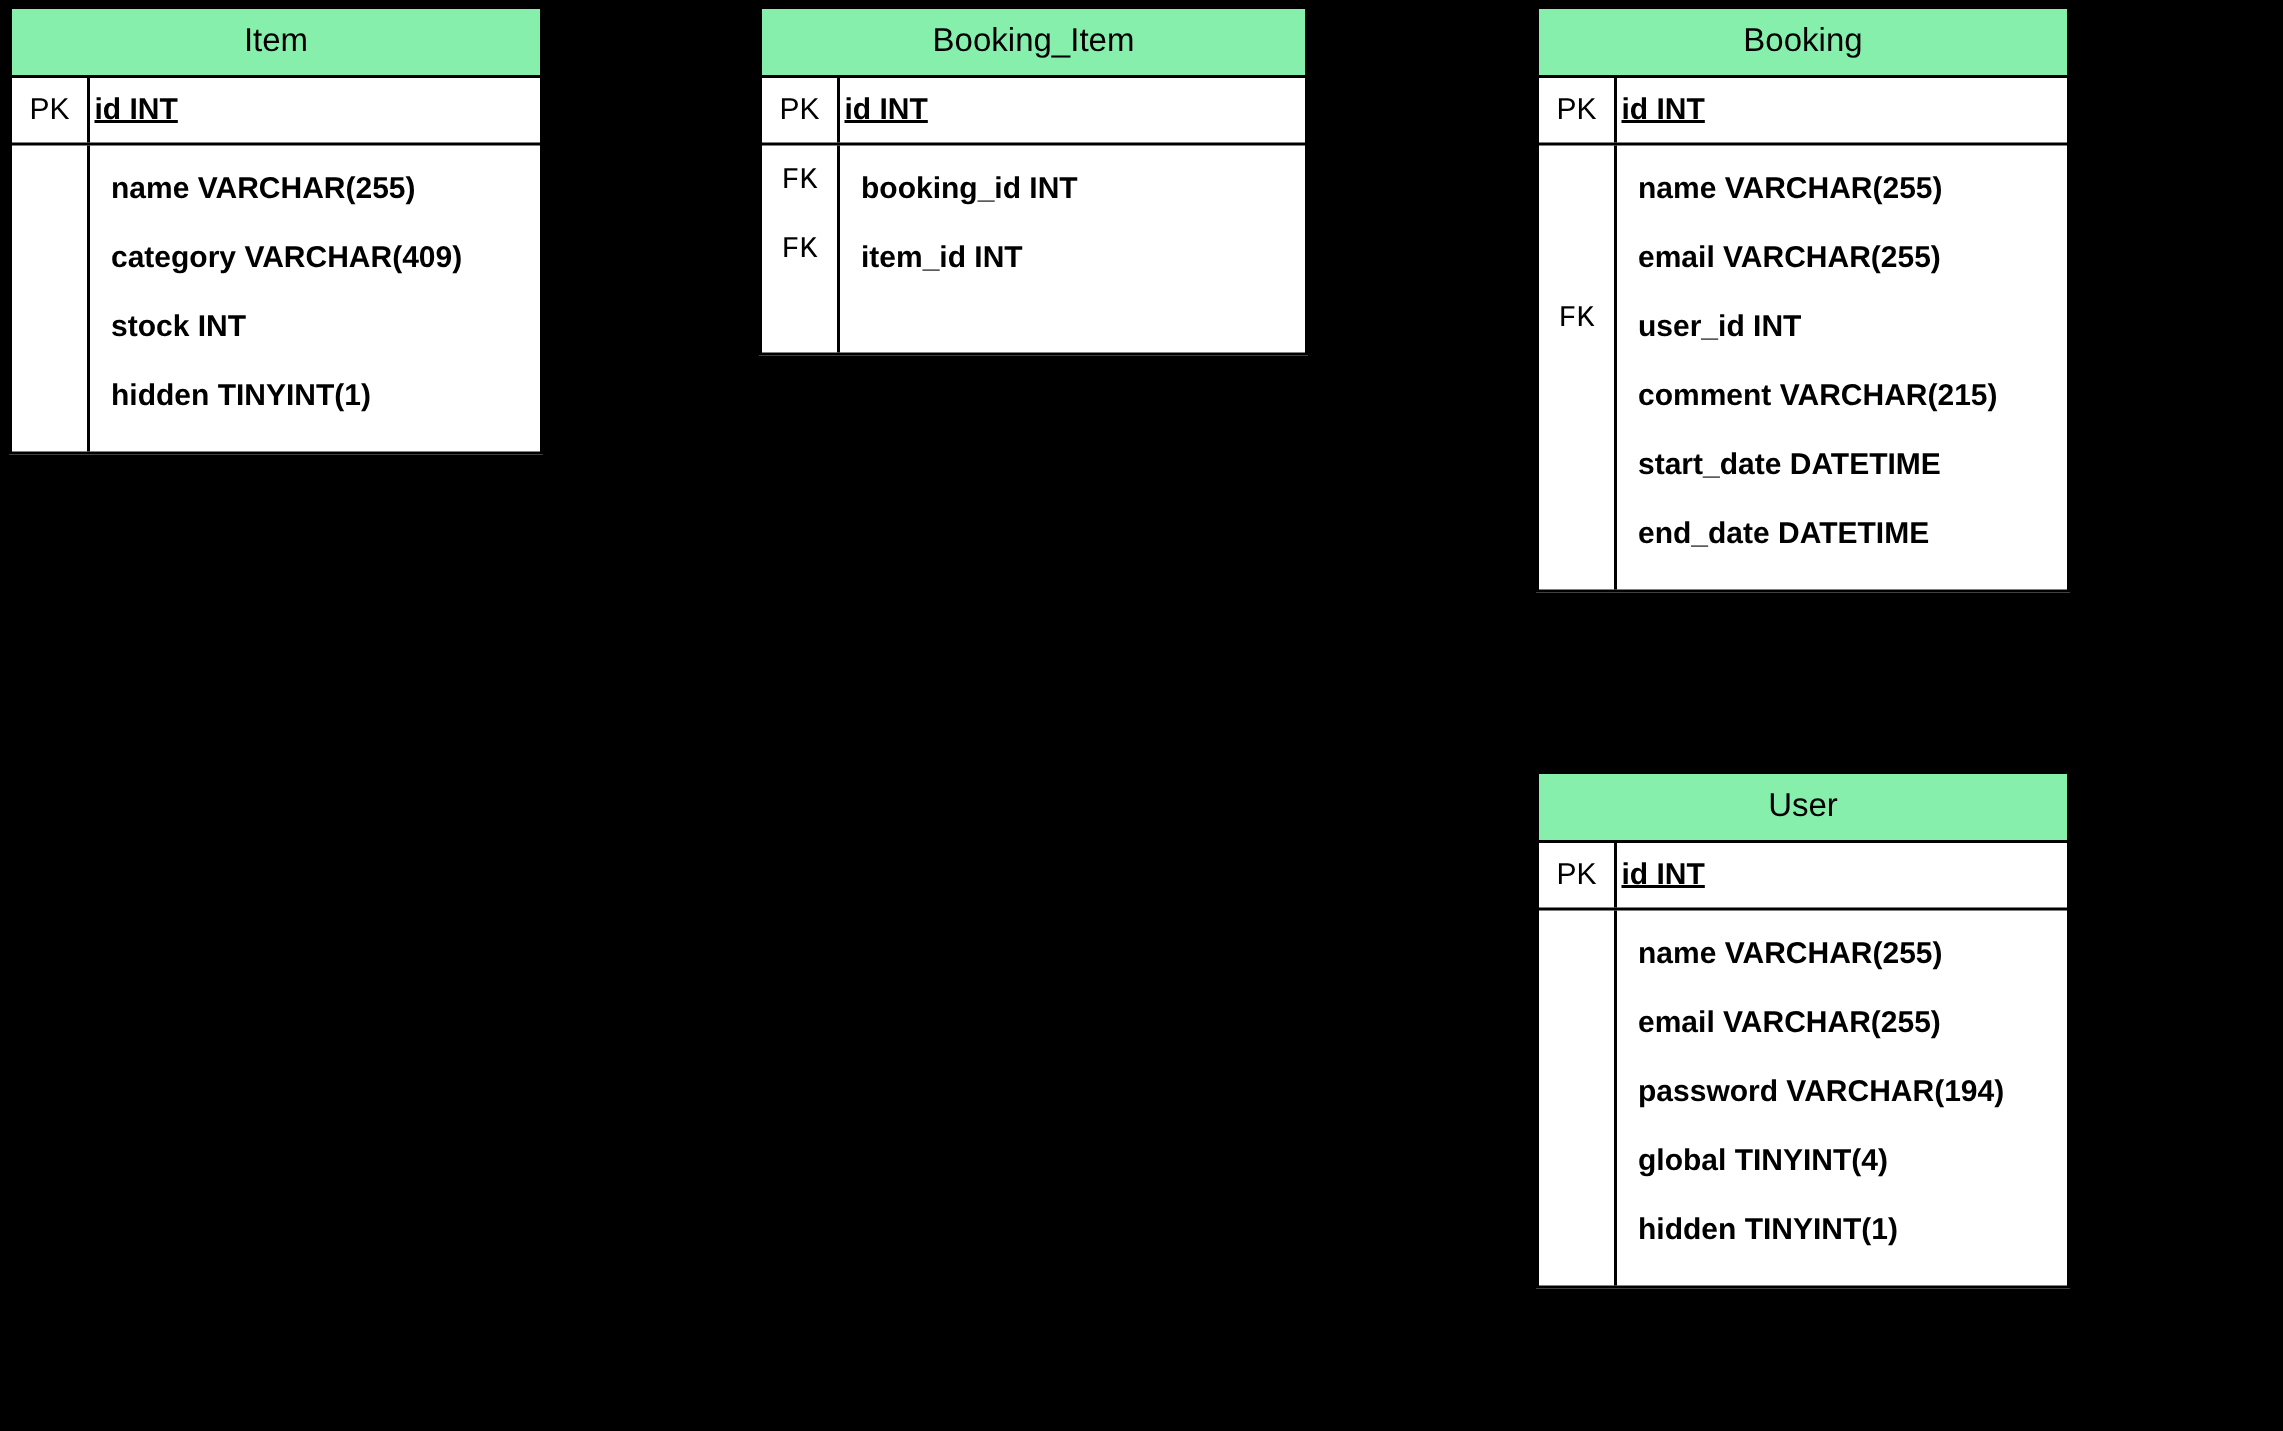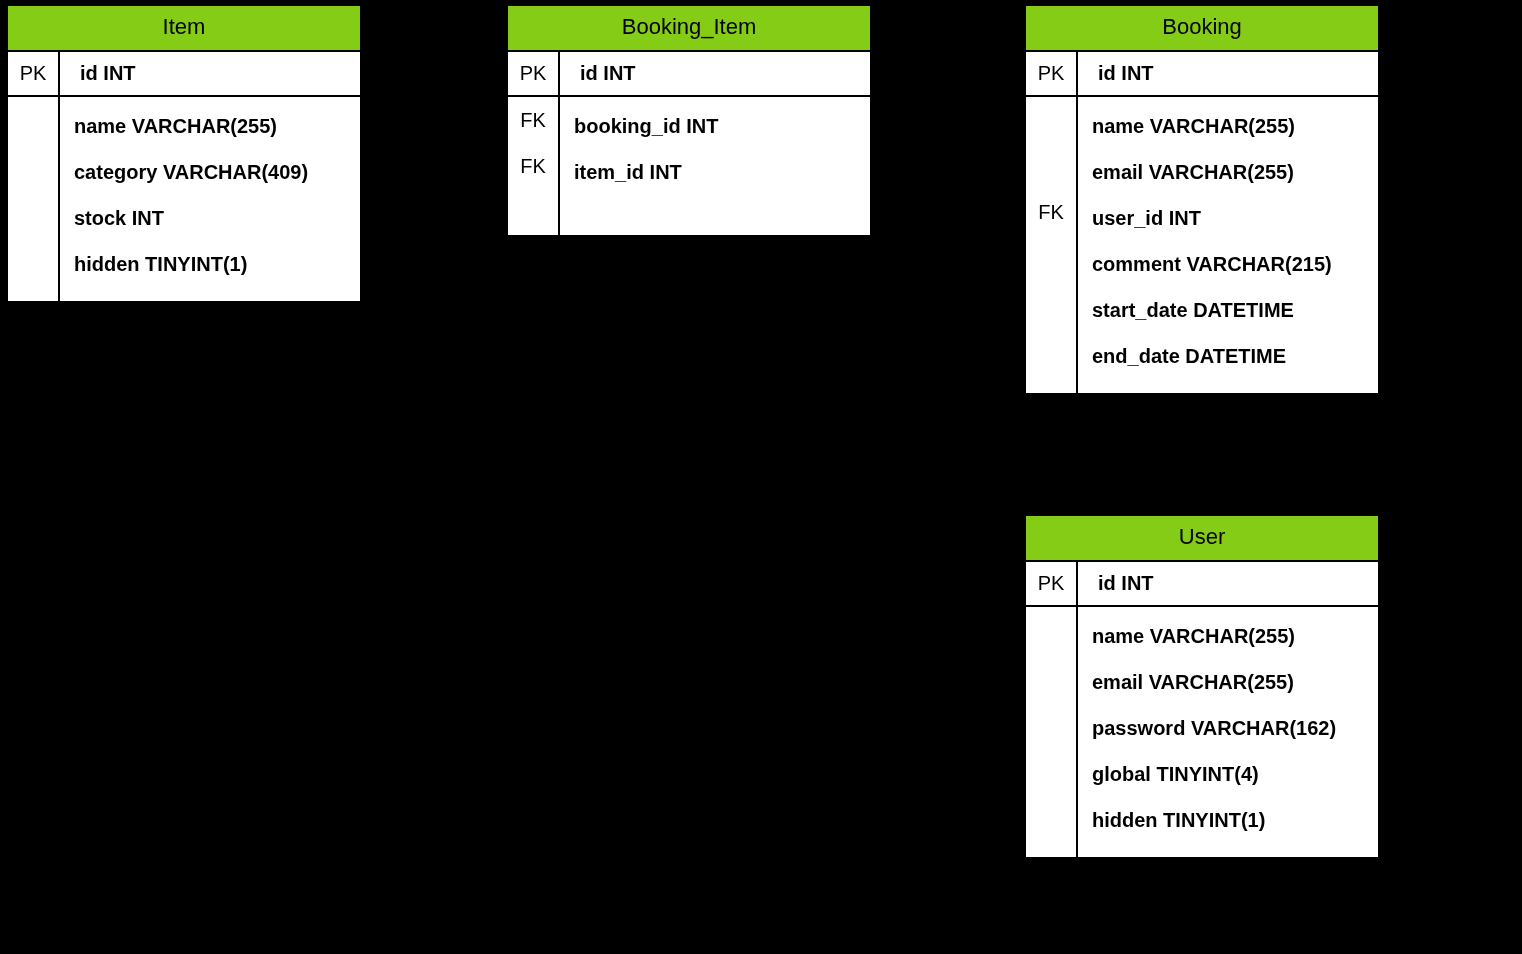--- a/index.html
+++ b/index.html
@@ -14,21 +14,21 @@
     position: relative;
     overflow: hidden;
   }
   .entity {
     position: absolute;
     background: #fff;
     border: 2px solid #000;
     box-sizing: border-box;
   }
   .entity-title {
-    background: #84cc16;
+    background: #86efac;
     text-align: center;
     padding: 8px 0 10px 0;
     font-size: 22px;
     border-bottom: 2px solid #000;
   }
   .pk-row {
     display: flex;
     align-items: flex-end;
     border-bottom: 2px solid #000;
     font-weight: bold;
@@ -40,33 +40,35 @@
     display: flex;
     align-items: center;
     justify-content: center;
     padding: 10px 0;
     box-sizing: border-box;
     font-weight: normal;
   }
   .pk-row .key-col { font-weight: normal; }
   .val-col {
     flex: 1;
-    padding: 10px 20px;
+    padding: 10px 3px;
     display: flex;
     align-items: center;
+    text-decoration: underline;
   }
   .body-row {
     display: flex;
     align-items: stretch;
   }
   .body-keycol {
     width: 52px;
     min-width: 52px;
     border-right: 2px solid #000;
     box-sizing: border-box;
+    font-family: Liberation Mono, monospace;
   }
   .body-valcol {
     flex: 1;
     padding: 6px 18px 14px 14px;
     box-sizing: border-box;
     font-weight: bold;
   }
   .attr-line {
     display: flex;
     align-items: center;
@@ -160,18 +162,18 @@
     <div class="body-keycol">
       <div class="key-marker"></div>
       <div class="key-marker"></div>
       <div class="key-marker"></div>
       <div class="key-marker"></div>
       <div class="key-marker"></div>
     </div>
     <div class="body-valcol">
       <div class="attr-line">name VARCHAR(255)</div>
       <div class="attr-line">email VARCHAR(255)</div>
-      <div class="attr-line">password VARCHAR(162)</div>
+      <div class="attr-line">password VARCHAR(194)</div>
       <div class="attr-line">global TINYINT(4)</div>
       <div class="attr-line">hidden TINYINT(1)</div>
     </div>
   </div>
 </div>
 
 </body></html>

